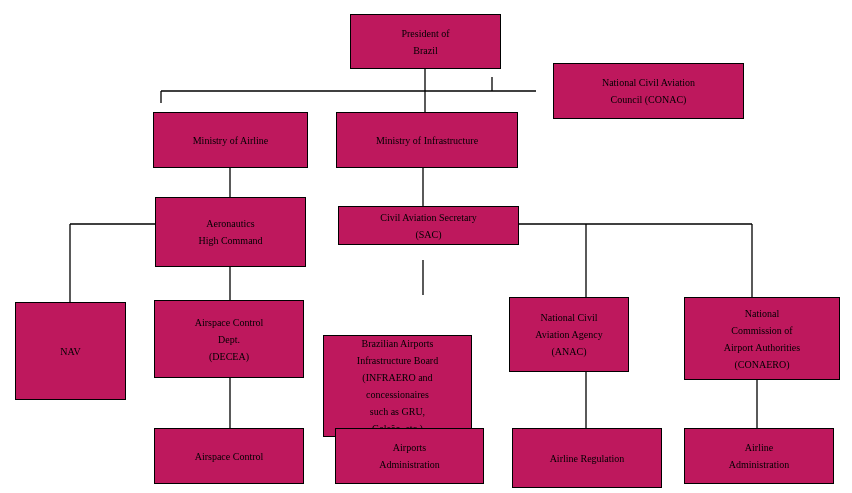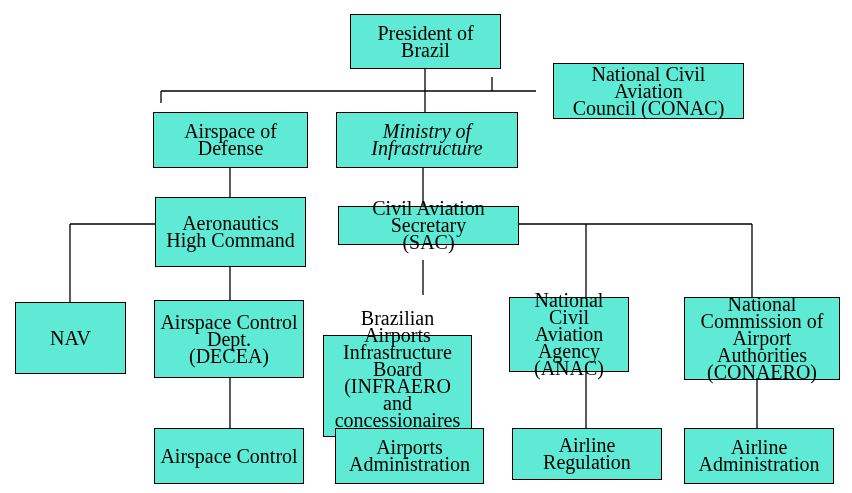--- a/index.html
+++ b/index.html
@@ -1,21 +1,21 @@
 <!DOCTYPE html>
 <html><head>
 <meta charset="utf-8">
 <style>
   html, body { margin:0; padding:0; background:#ffffff; }
   body { width:852px; height:493px; position:relative; overflow:hidden;
          font-family:"Liberation Serif", "DejaVu Serif", serif; color:#000; }
   #diagram { position:absolute; left:0; top:0; width:852px; height:493px; }
-  .box { position:absolute; box-sizing:border-box; border:1.5px solid #000; background:#5eead4;
+  .box { position:absolute; box-sizing:border-box; border:1.5px solid #000; background:#be185d;
          display:flex; align-items:center; justify-content:center; text-align:center;
-         font-size:20px; line-height:17px; white-space:pre-line; padding:0 4px; }
+         font-size:10px; line-height:17px; white-space:pre-line; padding:0 4px; }
   svg.lines { position:absolute; left:0; top:0; }
   svg.lines line { stroke:#000; stroke-width:1.3; }
 </style>
 </head>
 <body>
 
 <div id="diagram">
   <svg class="lines" width="852" height="493">
 
     <line x1="425" y1="68" x2="425" y2="112"></line>
@@ -43,45 +43,45 @@
     <line x1="409" y1="415" x2="409" y2="428"></line>
     <line x1="586" y1="371" x2="586" y2="428"></line>
     <line x1="757" y1="379" x2="757" y2="428"></line>
   </svg>
 
   <div class="box" style="left:350px;top:14px;width:151px;height:55px;">President of
 Brazil</div>
   <div class="box" style="left:536px;top:63px;width:191px;height:56px;margin-left:17px;">National Civil Aviation
 Council (CONAC)</div>
 
-  <div class="box" style="left:153px;top:112px;width:155px;height:56px;">Airspace of Defense</div>
-  <div class="box" style="left:336px;top:112px;width:182px;height:56px;font-style:italic;">Ministry of Infrastructure</div>
+  <div class="box" style="left:153px;top:112px;width:155px;height:56px;">Ministry of Airline</div>
+  <div class="box" style="left:336px;top:112px;width:182px;height:56px;">Ministry of Infrastructure</div>
 
   <div class="box" style="left:155px;top:197px;width:151px;height:70px;">Aeronautics
 High Command</div>
   <div class="box" style="left:338px;top:206px;width:181px;height:39px;">Civil Aviation Secretary
 (SAC)</div>
 
-  <div class="box" style="left:15px;top:302px;width:111px;height:72px;">NAV</div>
+  <div class="box" style="left:15px;top:302px;width:111px;height:98px;">NAV</div>
   <div class="box" style="left:154px;top:300px;width:150px;height:78px;">Airspace Control
 Dept.
 (DECEA)</div>
   <div class="box" style="left:323px;top:295px;width:149px;height:102px;margin-top:40px;">Brazilian Airports
 Infrastructure Board
 (INFRAERO and
 concessionaires
 such as GRU,
 Galeão, etc.)</div>
   <div class="box" style="left:509px;top:297px;width:120px;height:75px;">National Civil
 Aviation Agency
 (ANAC)</div>
   <div class="box" style="left:684px;top:297px;width:156px;height:83px;">National
 Commission of
 Airport Authorities
 (CONAERO)</div>
 
   <div class="box" style="left:154px;top:428px;width:150px;height:56px;">Airspace Control</div>
   <div class="box" style="left:335px;top:428px;width:149px;height:56px;">Airports
 Administration</div>
-  <div class="box" style="left:512px;top:428px;width:150px;height:52px;">Airline Regulation</div>
+  <div class="box" style="left:512px;top:428px;width:150px;height:60px;">Airline Regulation</div>
   <div class="box" style="left:684px;top:428px;width:150px;height:56px;">Airline
 Administration</div>
 </div>
 
 </body></html>

